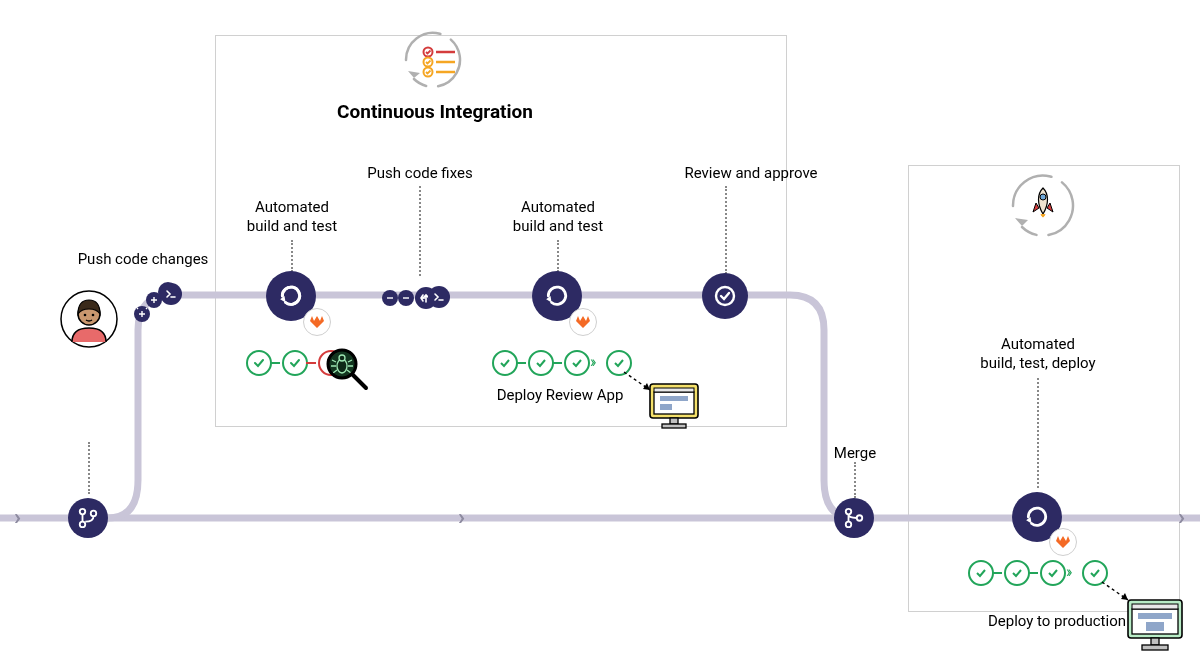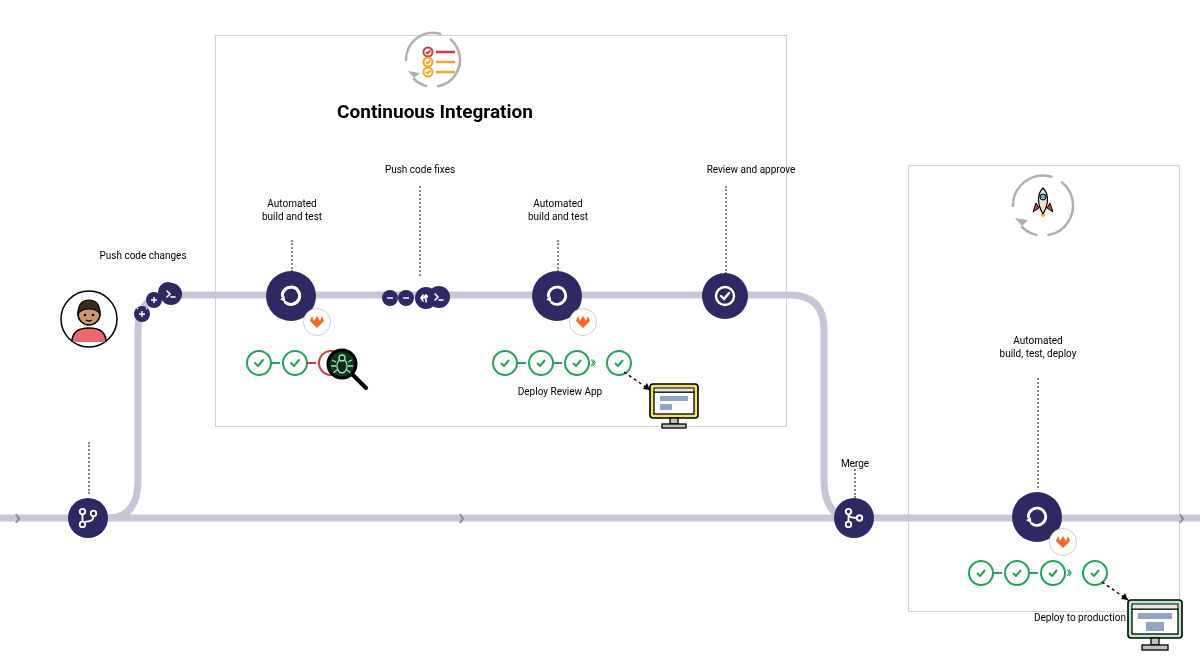--- a/index.html
+++ b/index.html
@@ -12,21 +12,21 @@
     height: 665px;
     position: relative;
     overflow: hidden;
   }
   .canvas {
     position: absolute;
     inset: 0;
   }
   .label {
     position: absolute;
-    font-size: 10px;
+    font-size: 15px;
     line-height: 1.25;
     text-align: center;
     color: #000;
     white-space: pre-line;
   }
   .title {
     font-weight: 700;
     font-size: 19px;
   }
   .section-box {
@@ -331,21 +331,21 @@
 
   <div class="label" style="left:671px; top:164px; width:160px;">Review and approve</div>
   <div class="dot-line" style="left:725px; top:186px; height:88px;"></div>
   <div class="node" style="left:702px; top:273px; width:46px; height:46px;">
     <svg width="24" height="24" viewBox="0 0 24 24">
       <circle cx="12" cy="12" r="9" fill="none" stroke="#fff" stroke-width="2.4"></circle>
       <path d="M8 12 l3 3 l5 -6" stroke="#fff" stroke-width="2.4" fill="none" stroke-linecap="round"></path>
     </svg>
   </div>
 
-  <div class="label" style="left:825px; top:458px; width:60px;">Merge</div>
+  <div class="label" style="left:825px; top:444px; width:60px;">Merge</div>
   <div class="dot-line" style="left:854px; top:462px; height:36px;"></div>
   <div class="node" style="left:834px; top:498px; width:40px; height:40px;">
     <svg width="22" height="22" viewBox="0 0 24 24">
       <circle cx="6" cy="5" r="3" fill="none" stroke="#fff" stroke-width="2"></circle>
       <circle cx="6" cy="19" r="3" fill="none" stroke="#fff" stroke-width="2"></circle>
       <circle cx="18" cy="12" r="3" fill="none" stroke="#fff" stroke-width="2"></circle>
       <path d="M6 8 v8 M6 8 q0 4 9 4" fill="none" stroke="#fff" stroke-width="2"></path>
     </svg>
   </div>
 

